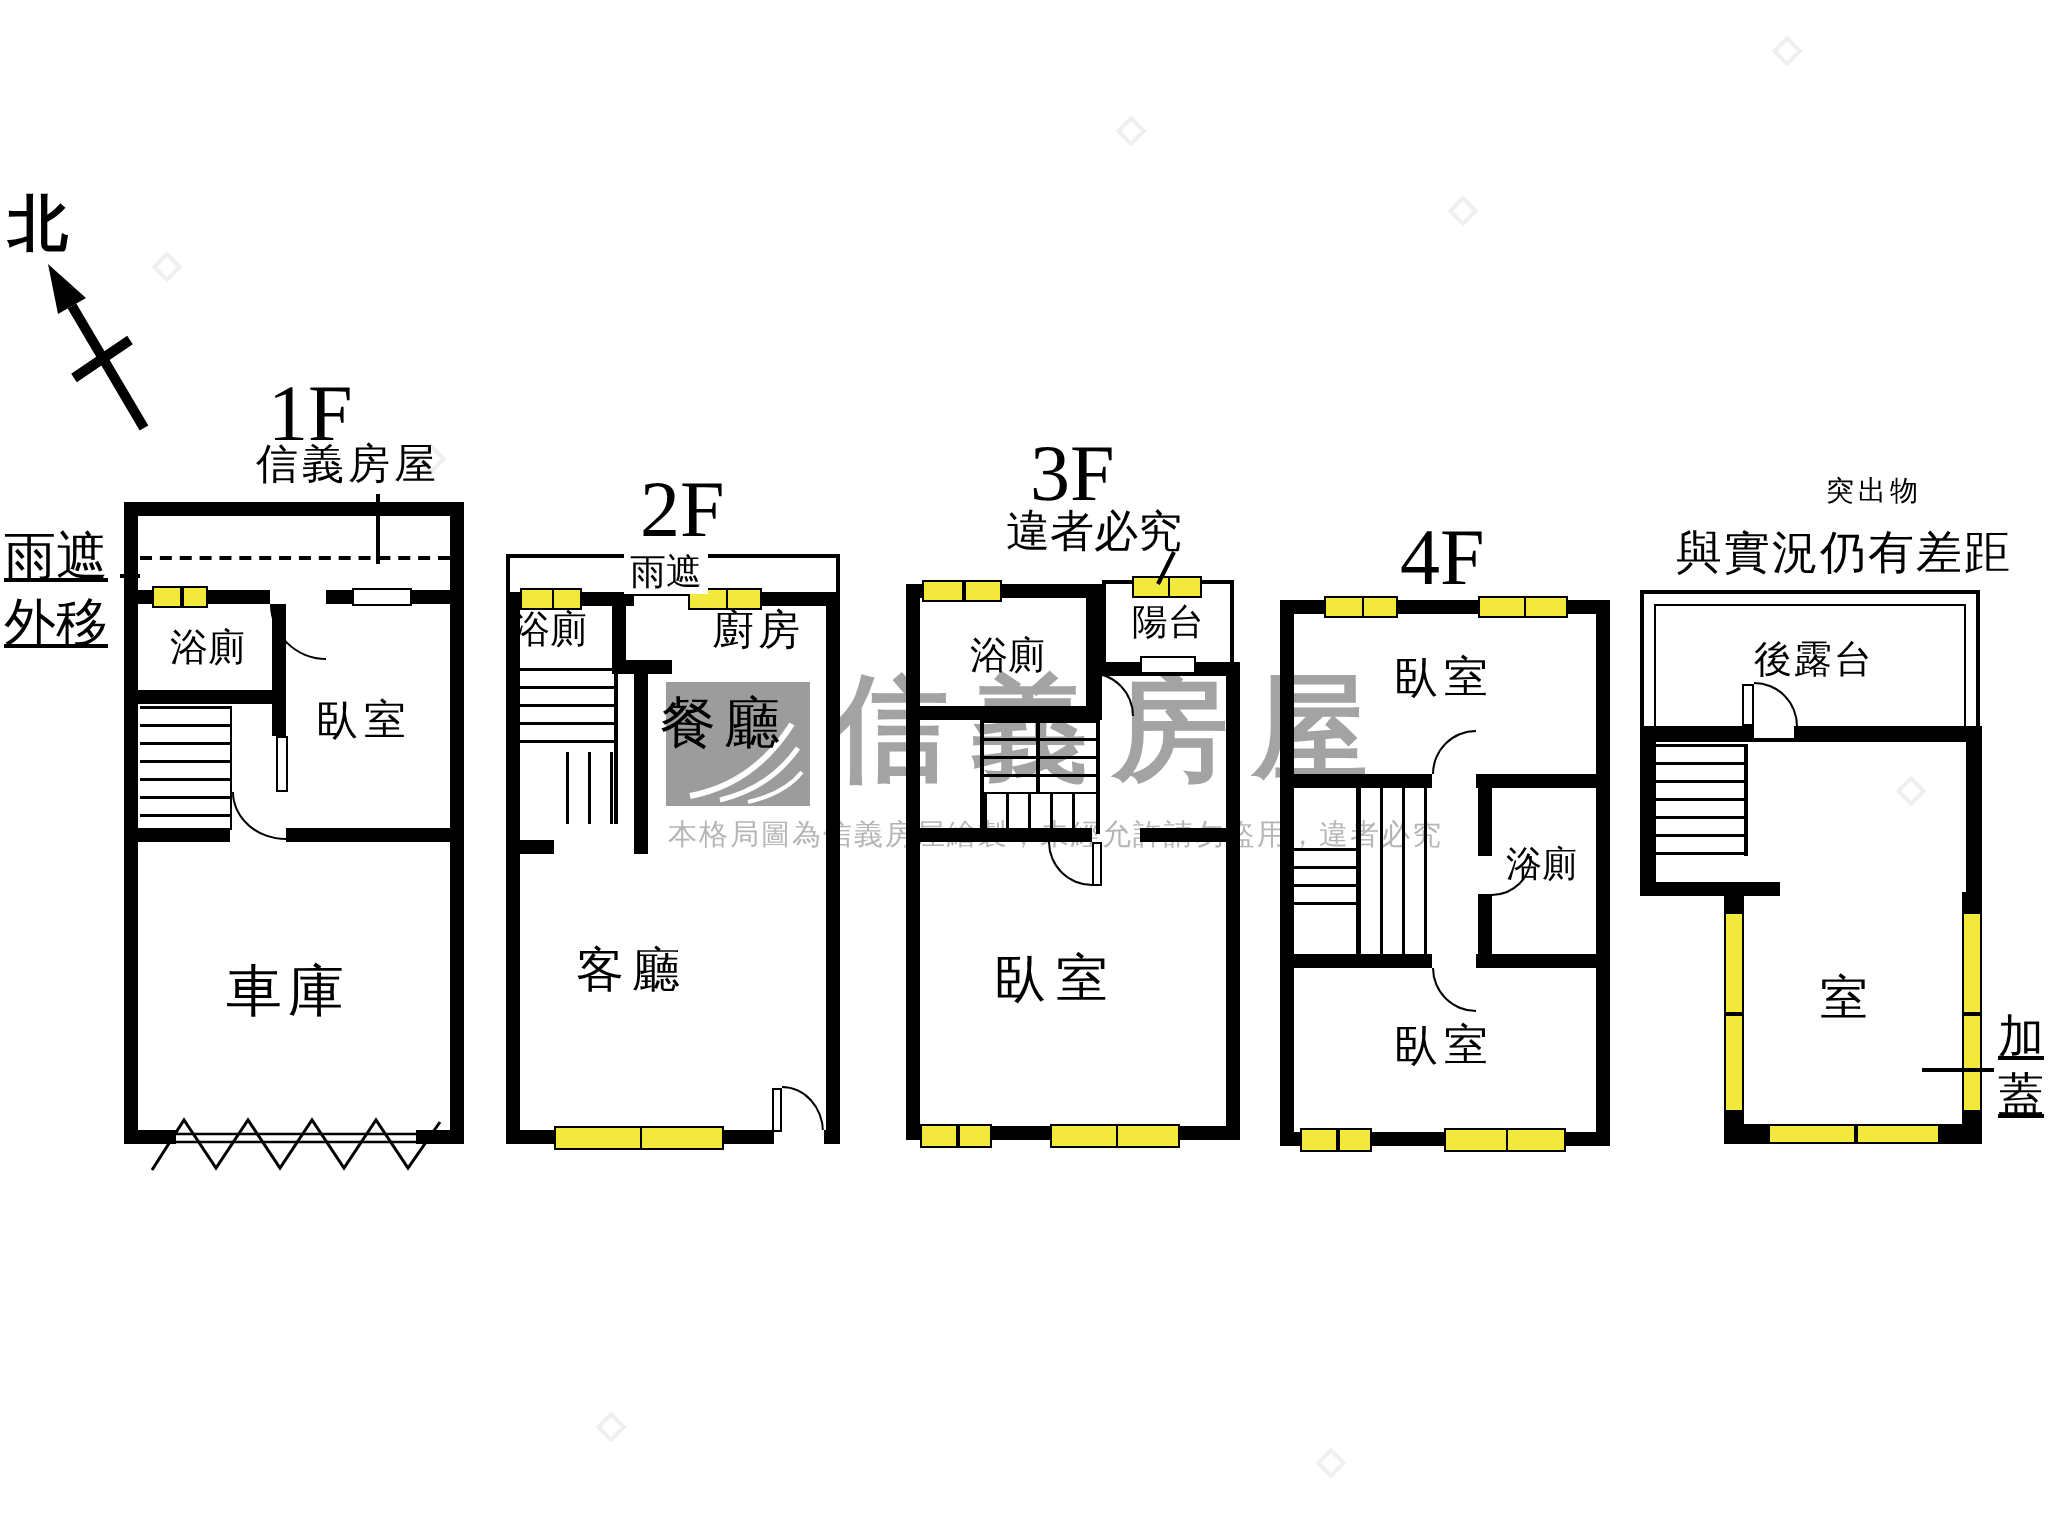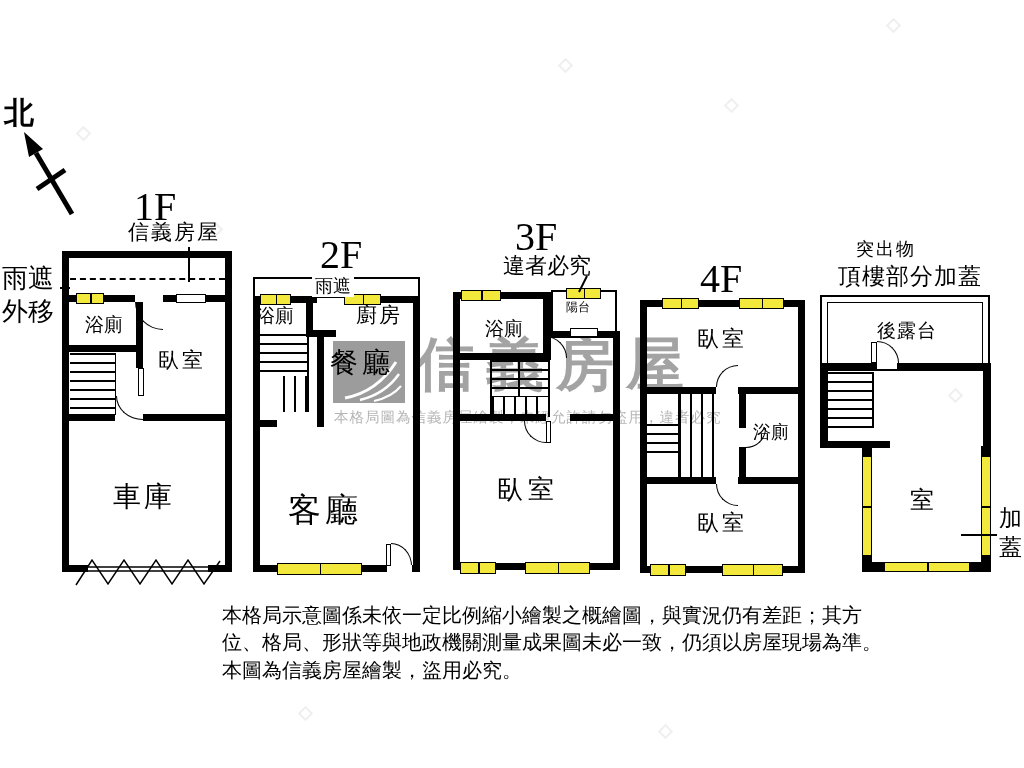--- a/index.html
+++ b/index.html
@@ -19,21 +19,21 @@
   .leaf{position:absolute;background:#fff;border:1.5px solid #000;z-index:3;}
   .arc{position:absolute;background:transparent;z-index:2;}
   .arc-bl{border-left:1.5px solid #000;border-bottom:1.5px solid #000;border-bottom-left-radius:100% 100%;}
   .arc-br{border-right:1.5px solid #000;border-bottom:1.5px solid #000;border-bottom-right-radius:100% 100%;}
   .arc-tl{border-left:1.5px solid #000;border-top:1.5px solid #000;border-top-left-radius:100% 100%;}
   .arc-tr{border-right:1.5px solid #000;border-top:1.5px solid #000;border-top-right-radius:100% 100%;}
   .st-h{position:absolute;z-index:2;background:repeating-linear-gradient(to bottom,#000 0 1.7px,transparent 1.7px 9px);}
   .st-v{position:absolute;z-index:2;background:repeating-linear-gradient(to right,#000 0 1.7px,transparent 1.7px 11px);}
   .lbl{position:absolute;z-index:5;white-space:nowrap;line-height:1.15;}
   .wbg{background:#fff;padding:0 3px;}
-  .wrap{white-space:normal;line-height:1.25;}
+  .wrap{white-space:normal;line-height:1.25;text-decoration:underline;}
   .ftitle{font-size:40px;}
   .wm-sq{position:absolute;z-index:1;background:#9c9c9c;}
   .wm-brand{position:absolute;z-index:1;color:#a3a3a3;font-size:58px;letter-spacing:12px;font-weight:bold;line-height:1.15;white-space:nowrap;}
   .wm-notice{position:absolute;z-index:1;color:#b5b5b5;font-size:14.5px;letter-spacing:1px;white-space:nowrap;}
   .wm2{position:absolute;z-index:0;width:11px;height:11px;border:2px solid #efefef;transform:rotate(45deg);}
   .disc{position:absolute;z-index:5;font-size:20px;line-height:1.37;}
   svg.overlay{position:absolute;left:0;top:0;z-index:4;pointer-events:none;}
 </style>
 </head>
 <body>
@@ -111,39 +111,39 @@
     <div class="w" style="left:306px;top:330px;width:30px;height:7px"></div>
 
     <div class="lbl" style="left:330px;top:347px;font-size:28px;letter-spacing:4px">餐廳</div>
 
     <div class="st-h" style="left:260px;top:334px;width:47px;height:42px"></div>
     <div class="st-v" style="left:283px;top:376px;width:24px;height:36px"></div>
     <div class="w" style="left:307px;top:334px;width:1.5px;height:78px"></div>
     <div class="w" style="left:317px;top:335px;width:7px;height:92px"></div>
     <div class="w" style="left:253px;top:420px;width:24px;height:7px"></div>
 
-    <div class="lbl" style="left:288px;top:492px;font-size:33px;letter-spacing:4px">客廳</div>
+    <div class="lbl" style="left:288px;top:473px;font-size:24px;letter-spacing:4px">客廳</div>
 
     <div class="w" style="left:253px;top:565px;width:167px;height:7px"></div>
     <div class="win" style="left:277px;top:563px;width:85px;height:12px"></div>
     <div class="gap" style="left:387px;top:565px;width:25px;height:7px"></div>
     <div class="leaf" style="left:386px;top:544px;width:5px;height:22px"></div>
     <div class="arc arc-tr" style="left:391px;top:543px;width:21px;height:23px"></div>
   </div>
 
   <div>
     <div class="lbl ftitle" style="left:515px;top:214px">3F</div>
     <div class="lbl" style="left:503px;top:253px;font-size:22px">違者必究</div>
 
     <div class="w" style="left:453px;top:292px;width:98px;height:7px"></div>
     <div class="win" style="left:461px;top:290px;width:40px;height:11px"></div>
     <div class="w" style="left:453px;top:292px;width:7px;height:278px"></div>
     <div class="t" style="left:551px;top:290px;width:66px;height:44px"></div>
     <div class="win" style="left:566px;top:288px;width:35px;height:11px"></div>
-    <div class="lbl" style="left:566px;top:301px;font-size:12px">陽台</div>
+    <div class="lbl" style="left:566px;top:301px;font-size:18px">陽台</div>
     <div class="w" style="left:543px;top:292px;width:8px;height:68px"></div>
     <div class="w" style="left:543px;top:331px;width:77px;height:7px"></div>
     <div class="ow" style="left:570px;top:328px;width:28px;height:9px"></div>
     <div class="w" style="left:613px;top:331px;width:7px;height:239px"></div>
 
     <div class="lbl" style="left:485px;top:318px;font-size:19px">浴廁</div>
     <div class="w" style="left:453px;top:353px;width:98px;height:7px"></div>
     <div class="arc arc-tr" style="left:545px;top:336px;width:22px;height:22px"></div>
 
     <div class="st-h" style="left:490px;top:360px;width:58px;height:37px"></div>
@@ -193,22 +193,22 @@
     <div class="arc arc-bl" style="left:716px;top:484px;width:22px;height:22px"></div>
 
     <div class="lbl" style="left:697px;top:510px;font-size:22px;letter-spacing:3px">臥室</div>
 
     <div class="w" style="left:640px;top:566px;width:165px;height:7px"></div>
     <div class="win" style="left:650px;top:564px;width:36px;height:12px"></div>
     <div class="win" style="left:722px;top:564px;width:61px;height:12px"></div>
   </div>
 
   <div>
-    <div class="lbl" style="left:856px;top:239px;font-size:18px;letter-spacing:2px">突出物</div>
-    <div class="lbl" style="left:838px;top:264px;font-size:23px;letter-spacing:1px">頂樓部分加蓋</div>
+    <div class="lbl" style="left:913px;top:239px;font-size:14px;letter-spacing:2px">突出物</div>
+    <div class="lbl" style="left:838px;top:264px;font-size:23px;letter-spacing:1px">與實況仍有差距</div>
 
     <div class="t" style="left:820px;top:295px;width:170px;height:76px"></div>
     <div class="t2" style="left:827px;top:302px;width:156px;height:69px"></div>
     <div class="lbl" style="left:877px;top:320px;font-size:19px;letter-spacing:1px">後露台</div>
 
     <div class="w" style="left:820px;top:363px;width:57px;height:8px"></div>
     <div class="w" style="left:897px;top:363px;width:93px;height:8px"></div>
     <div class="leaf" style="left:871px;top:342px;width:6px;height:21px"></div>
     <div class="arc arc-tr" style="left:877px;top:341px;width:22px;height:22px"></div>
 
@@ -239,19 +239,14 @@
     <line x1="60" y1="288" x2="70" y2="288" stroke="#000" stroke-width="2"></line>
     <line x1="587" y1="276" x2="579" y2="292" stroke="#000" stroke-width="2"></line>
     <line x1="961" y1="535" x2="997" y2="535" stroke="#000" stroke-width="2"></line>
     <g>
       <line x1="86" y1="567" x2="214" y2="567" stroke="#000" stroke-width="1.3"></line>
       <line x1="86" y1="571" x2="214" y2="571" stroke="#000" stroke-width="1.3"></line>
       <polyline points="76,585 92,560 108,584 124,560 140,584 156,560 172,584 188,560 204,584 220,561" fill="none" stroke="#000" stroke-width="1.5"></polyline>
     </g>
   </svg>
 
-  <div class="disc" style="left:222px;top:602px">
-    <div>本格局示意圖係未依一定比例縮小繪製之概繪圖，與實況仍有差距；其方</div>
-    <div>位、格局、形狀等與地政機關測量成果圖未必一致，仍須以房屋現場為準。</div>
-    <div>本圖為信義房屋繪製，盜用必究。</div>
-  </div>
 
 </div>
 
 </body></html>

